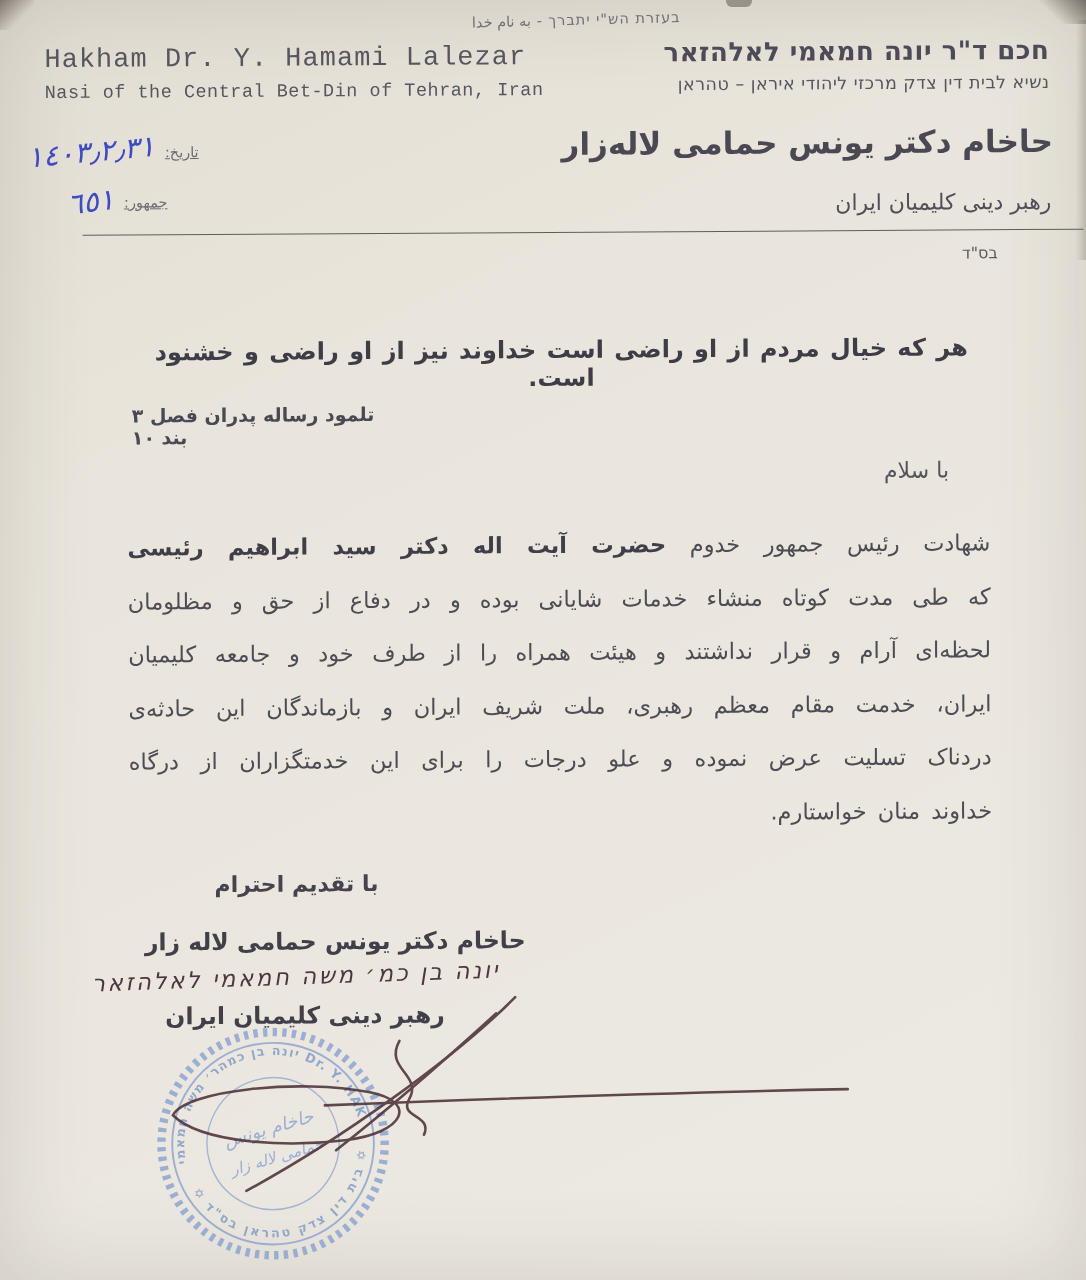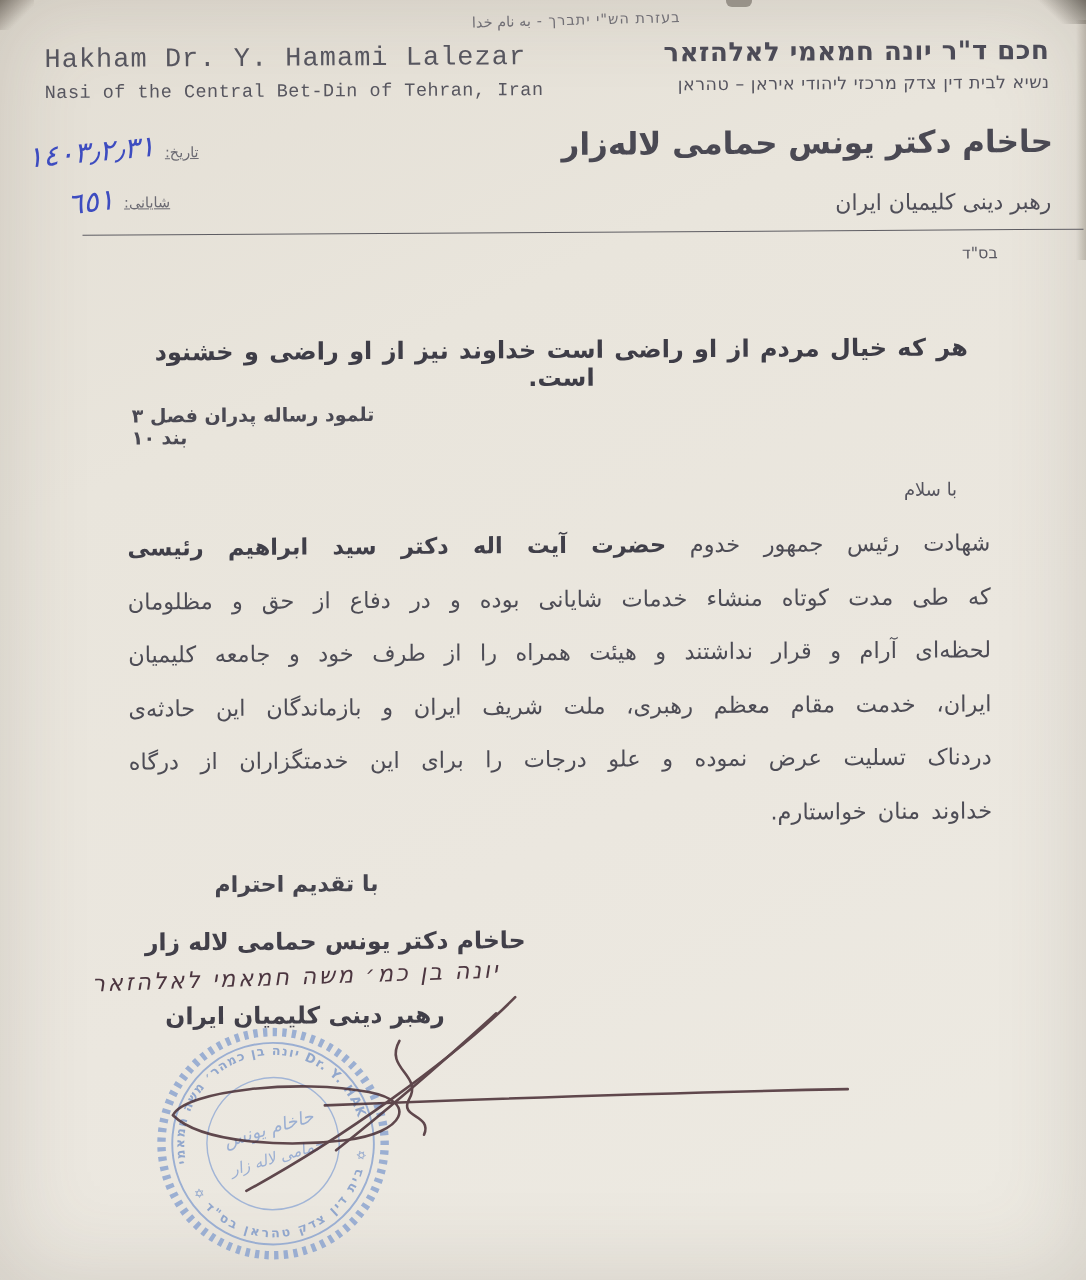--- a/index.html
+++ b/index.html
@@ -54,21 +54,21 @@
 
   .divider{left:85px;top:232px;right:0;border-top:1.6px solid #5d5c62;}
 
   .besd{right:86px;top:246px;font-size:16px;color:#5a5962;direction:rtl;}
 
   .quote{left:130px;right:90px;top:336px;text-align:center;direction:rtl;
     font-size:24px;font-weight:bold;color:#3e3d47;word-spacing:2px;}
   .quote-source{left:133px;top:402px;width:265px;direction:rtl;text-align:left;
     font-size:19px;font-weight:bold;color:#4a4953;}
 
-  .salutation{right:128px;top:460px;font-size:18px;color:#55545e;direction:rtl;margin-top:21px;}
+  .salutation{right:136px;top:460px;font-size:22px;color:#55545e;direction:rtl;}
 
   .body-par{left:128px;right:95px;top:532px;direction:rtl;color:#4d4c55;
     font-size:22.5px;}
   .body-line{text-align:justify;text-align-last:justify;height:53.5px;
     word-spacing:4px;}
   .body-line.last{text-align-last:right;}
   .body-bold{font-weight:bold;color:#403f49;}
 
   .closing{left:213px;top:870px;font-size:22px;font-weight:bold;color:#45444e;direction:rtl;white-space:nowrap;}
   .sig-name{left:143px;top:926px;font-size:23.5px;font-weight:bold;color:#413f49;direction:rtl;white-space:nowrap;}
@@ -108,21 +108,21 @@
     <div class="abs persian-title">رهبر دینی کلیمیان ایران</div>
 
     <div class="abs meta-date">
       <div class="meta-row">
         <span class="meta-label">تاریخ:</span>
         <span class="meta-value">١٤٠٣٫٢٫٣١</span>
       </div>
     </div>
     <div class="abs meta-number">
       <div class="meta-row">
-        <span class="meta-label">شایانی:</span>
+        <span class="meta-label">جمهور:</span>
         <span class="meta-value">٦٥١</span>
       </div>
     </div>
 
     <div class="abs divider"></div>
 
     <div class="abs besd">בס"ד</div>
 
     <div class="abs quote">هر که خیال مردم از او راضی است خداوند نیز از او راضی و خشنود است.</div>
     <div class="abs quote-source">تلمود رساله پدران فصل ٣ بند ١٠</div>

